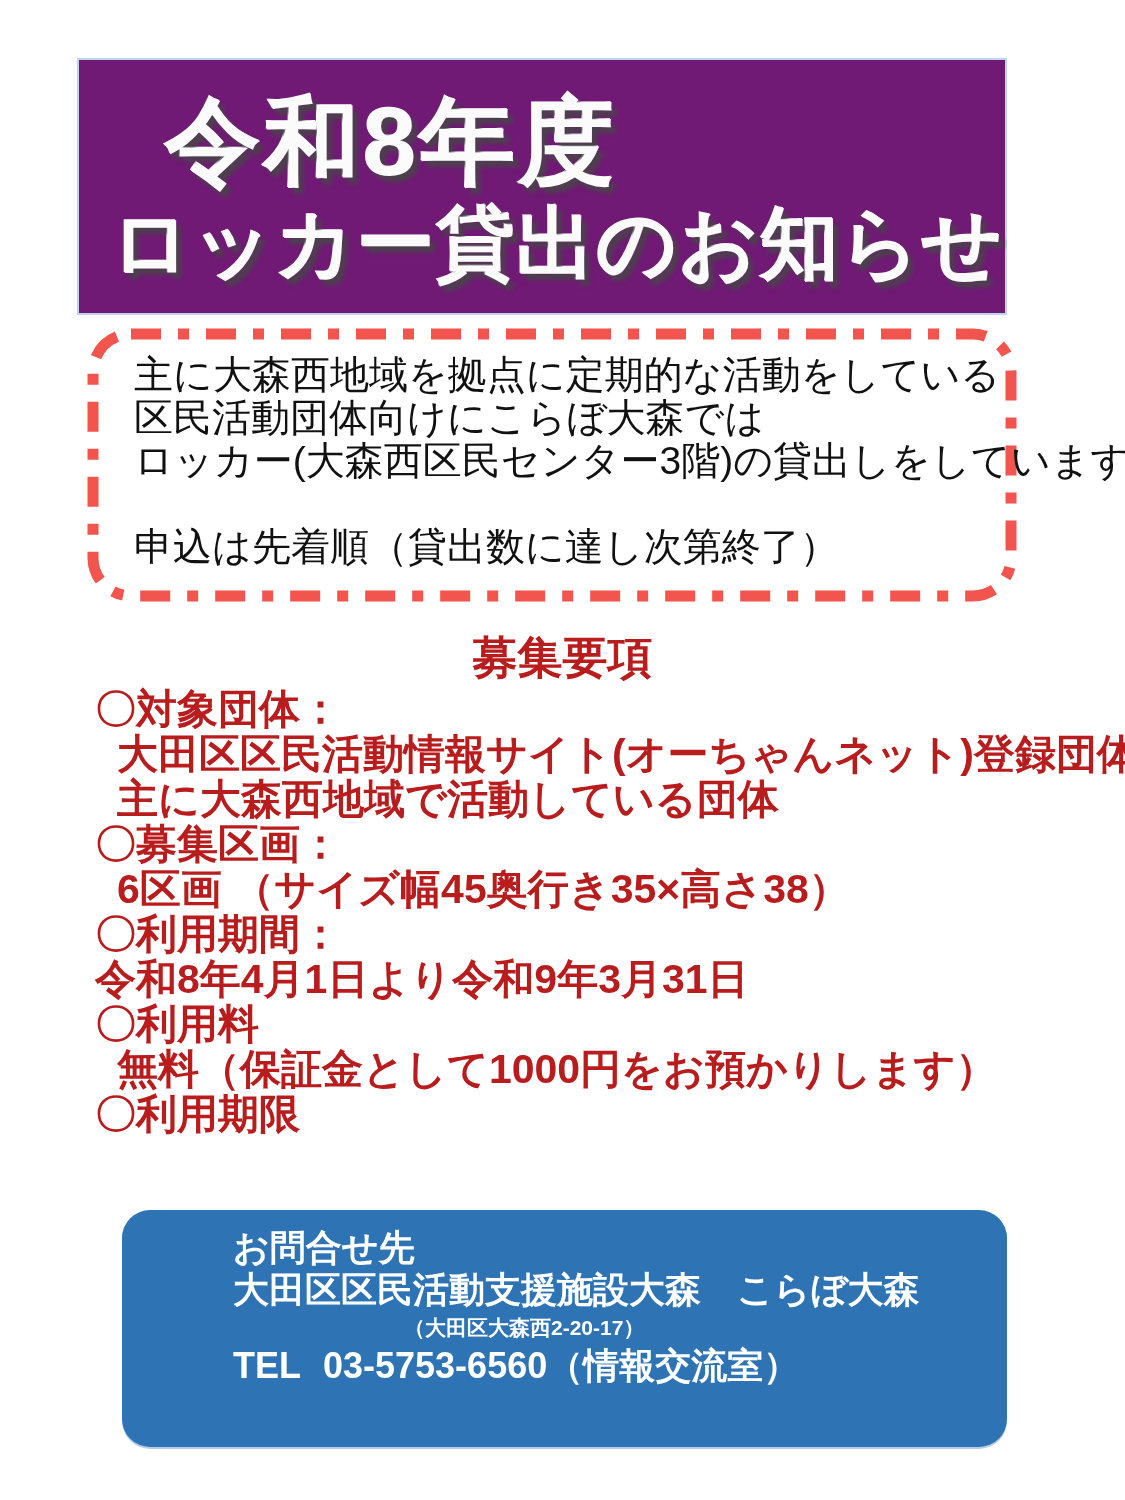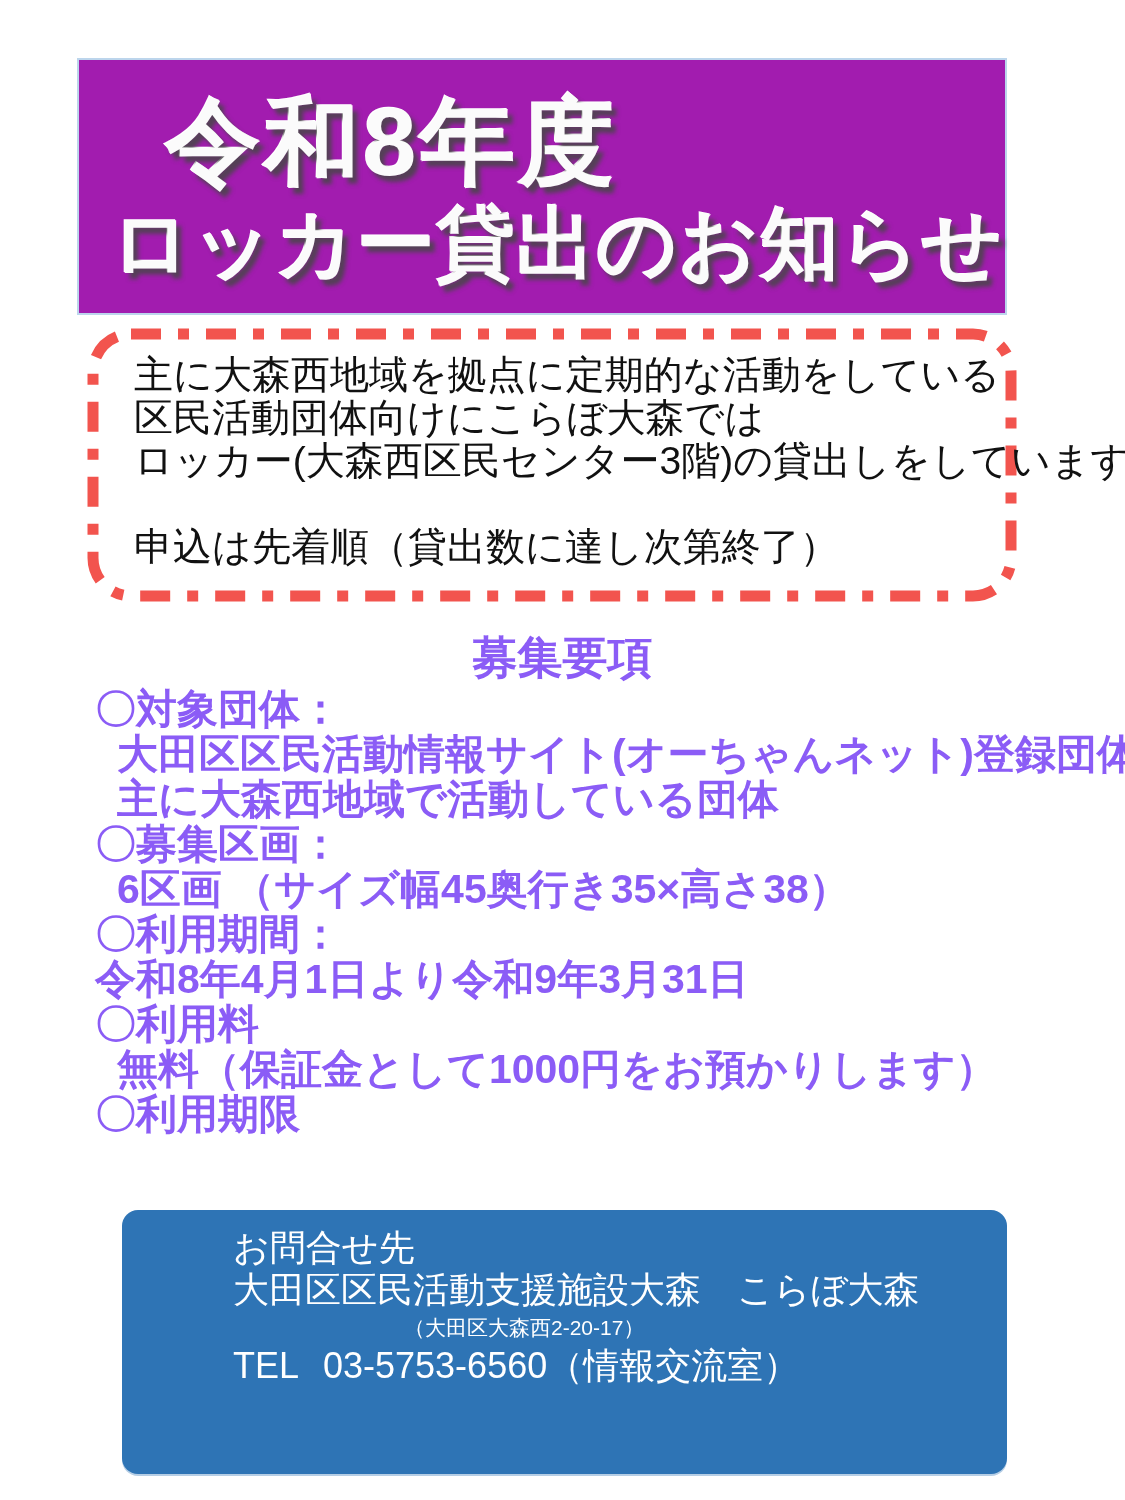--- a/index.html
+++ b/index.html
@@ -9,21 +9,21 @@
     position: relative;
     font-family: "Liberation Sans", "DejaVu Sans", sans-serif;
     overflow: hidden;
   }
 
   
   .header-box {
     position: absolute;
     left: 77px; top: 58px;
     width: 930px; height: 257px;
-    background: #a21caf;
+    background: #701a75;
     border: 2px solid #bcd5ec;
     box-sizing: border-box;
   }
   .header-line1 {
     margin: 34px 0 0 86px;
     font-size: 96px;
     line-height: 1.0;
     font-weight: bold;
     color: #fbfbfb;
     letter-spacing: 3px;
@@ -56,45 +56,45 @@
     color: #111111;
     white-space: nowrap;
   }
   .notice-spacer { height: 43px; }
 
   
   .req-section {
     position: absolute;
     left: 95px; top: 633px;
     width: 935px;
-    color: #8b5cf6;
+    color: #b91c1c;
     font-weight: bold;
     font-size: 41px;
     line-height: 45px;
     white-space: nowrap;
   }
   .req-heading {
     text-align: center;
     font-size: 45px;
     line-height: 50px;
     margin-bottom: 4px;
   }
   .req-line.indent { padding-left: 22px; }
 
   
   .contact-box {
     position: absolute;
     left: 122px; top: 1210px;
-    width: 885px; height: 264px;
+    width: 885px; height: 237px;
     background: #2E74B5;
-    border-radius: 16px;
+    border-radius: 28px;
     box-sizing: border-box;
     padding: 17px 0 0 111px;
     color: #ffffff;
-    font-weight: normal;
+    font-weight: bold;
     font-size: 36px;
     line-height: 42px;
     white-space: nowrap;
     box-shadow: 0 2px 0 rgba(46,116,181,0.35);
   }
   .contact-address {
     font-size: 21px;
     line-height: 34px;
     margin-left: 171px;
   }

